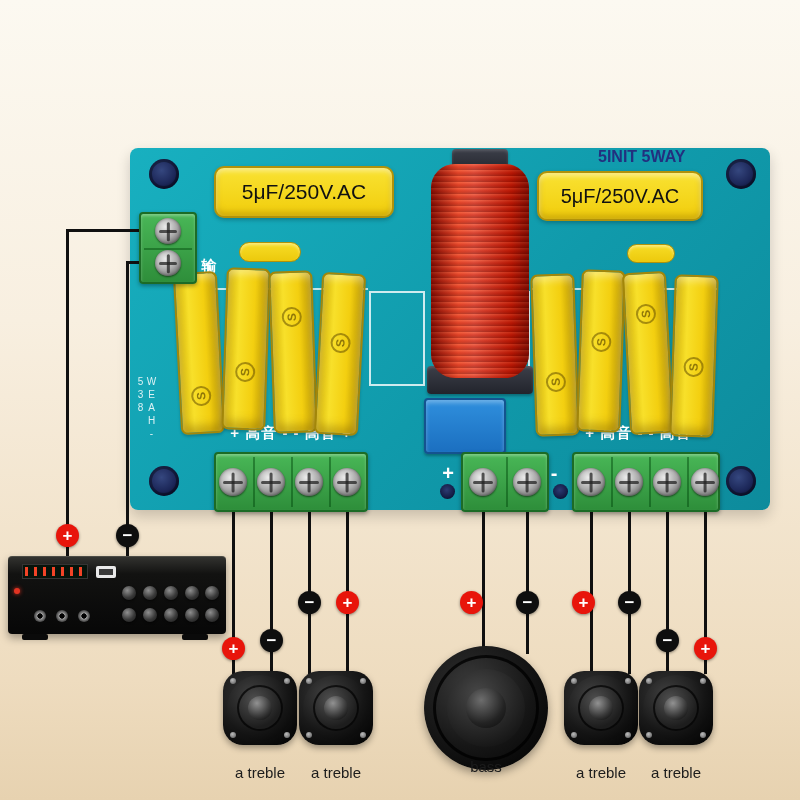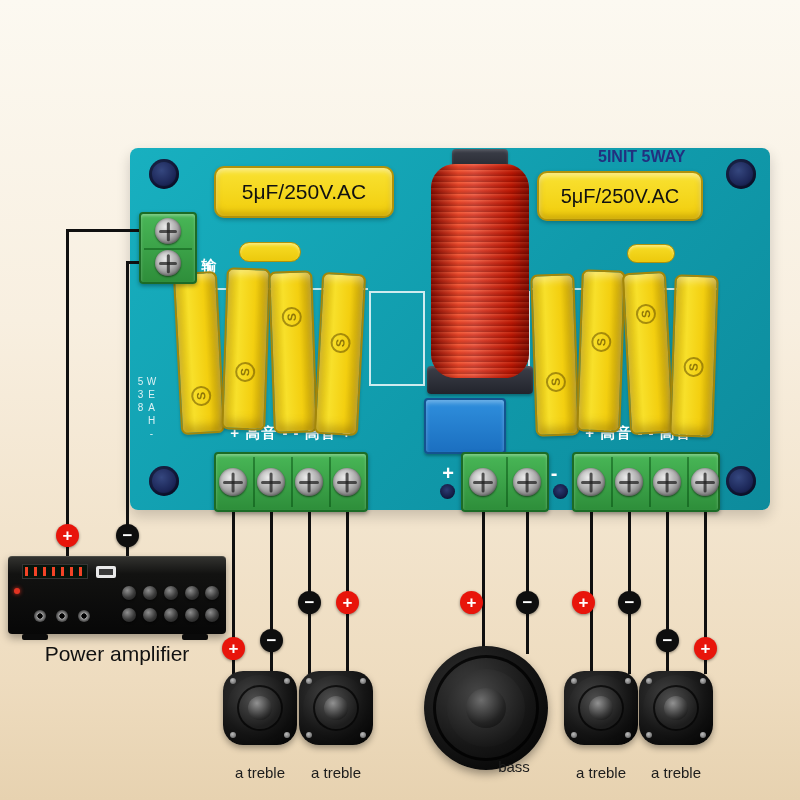--- a/index.html
+++ b/index.html
@@ -258,21 +258,20 @@
   <div class="abs knob" style="left:122px;top:608px;width:14px;height:14px;"></div>
   <div class="abs knob" style="left:143px;top:608px;width:14px;height:14px;"></div>
   <div class="abs knob" style="left:164px;top:608px;width:14px;height:14px;"></div>
   <div class="abs knob" style="left:185px;top:608px;width:14px;height:14px;"></div>
   <div class="abs knob" style="left:205px;top:608px;width:14px;height:14px;"></div>
   <div class="abs jack" style="left:34px;top:610px;width:12px;height:12px;"></div>
   <div class="abs jack" style="left:56px;top:610px;width:12px;height:12px;"></div>
   <div class="abs jack" style="left:78px;top:610px;width:12px;height:12px;"></div>
   <div class="abs amp-foot" style="left:22px;top:634px;width:26px;height:6px;"></div>
   <div class="abs amp-foot" style="left:182px;top:634px;width:26px;height:6px;"></div>
-  <div class="abs amp-label" style="left:8px;top:642px;width:218px;">Power amplifier</div>
 
   <div class="abs tweeter" style="left:223px;top:671px;">
     <div class="tw-plate"></div>
     <div class="tw-screw" style="left:7px;top:7px;"></div>
     <div class="tw-screw" style="left:61px;top:7px;"></div>
     <div class="tw-screw" style="left:7px;top:61px;"></div>
     <div class="tw-screw" style="left:61px;top:61px;"></div>
     <div class="tw-outer"></div>
     <div class="tw-ring"></div>
     <div class="tw-dome"></div>
@@ -312,15 +311,15 @@
     <div class="bass-frame"></div>
     <div class="bass-surround"></div>
     <div class="bass-cone"></div>
     <div class="bass-dome"></div>
   </div>
 
   <div class="abs spk-label" style="left:218px;top:764px;width:84px;">a treble</div>
   <div class="abs spk-label" style="left:294px;top:764px;width:84px;">a treble</div>
   <div class="abs spk-label" style="left:559px;top:764px;width:84px;">a treble</div>
   <div class="abs spk-label" style="left:634px;top:764px;width:84px;">a treble</div>
-  <div class="abs spk-label" style="left:472px;top:758px;width:84px;">bass</div>
+  <div class="abs spk-label" style="left:444px;top:758px;width:84px;">bass</div>
 
 </div>
 
 </body></html>

